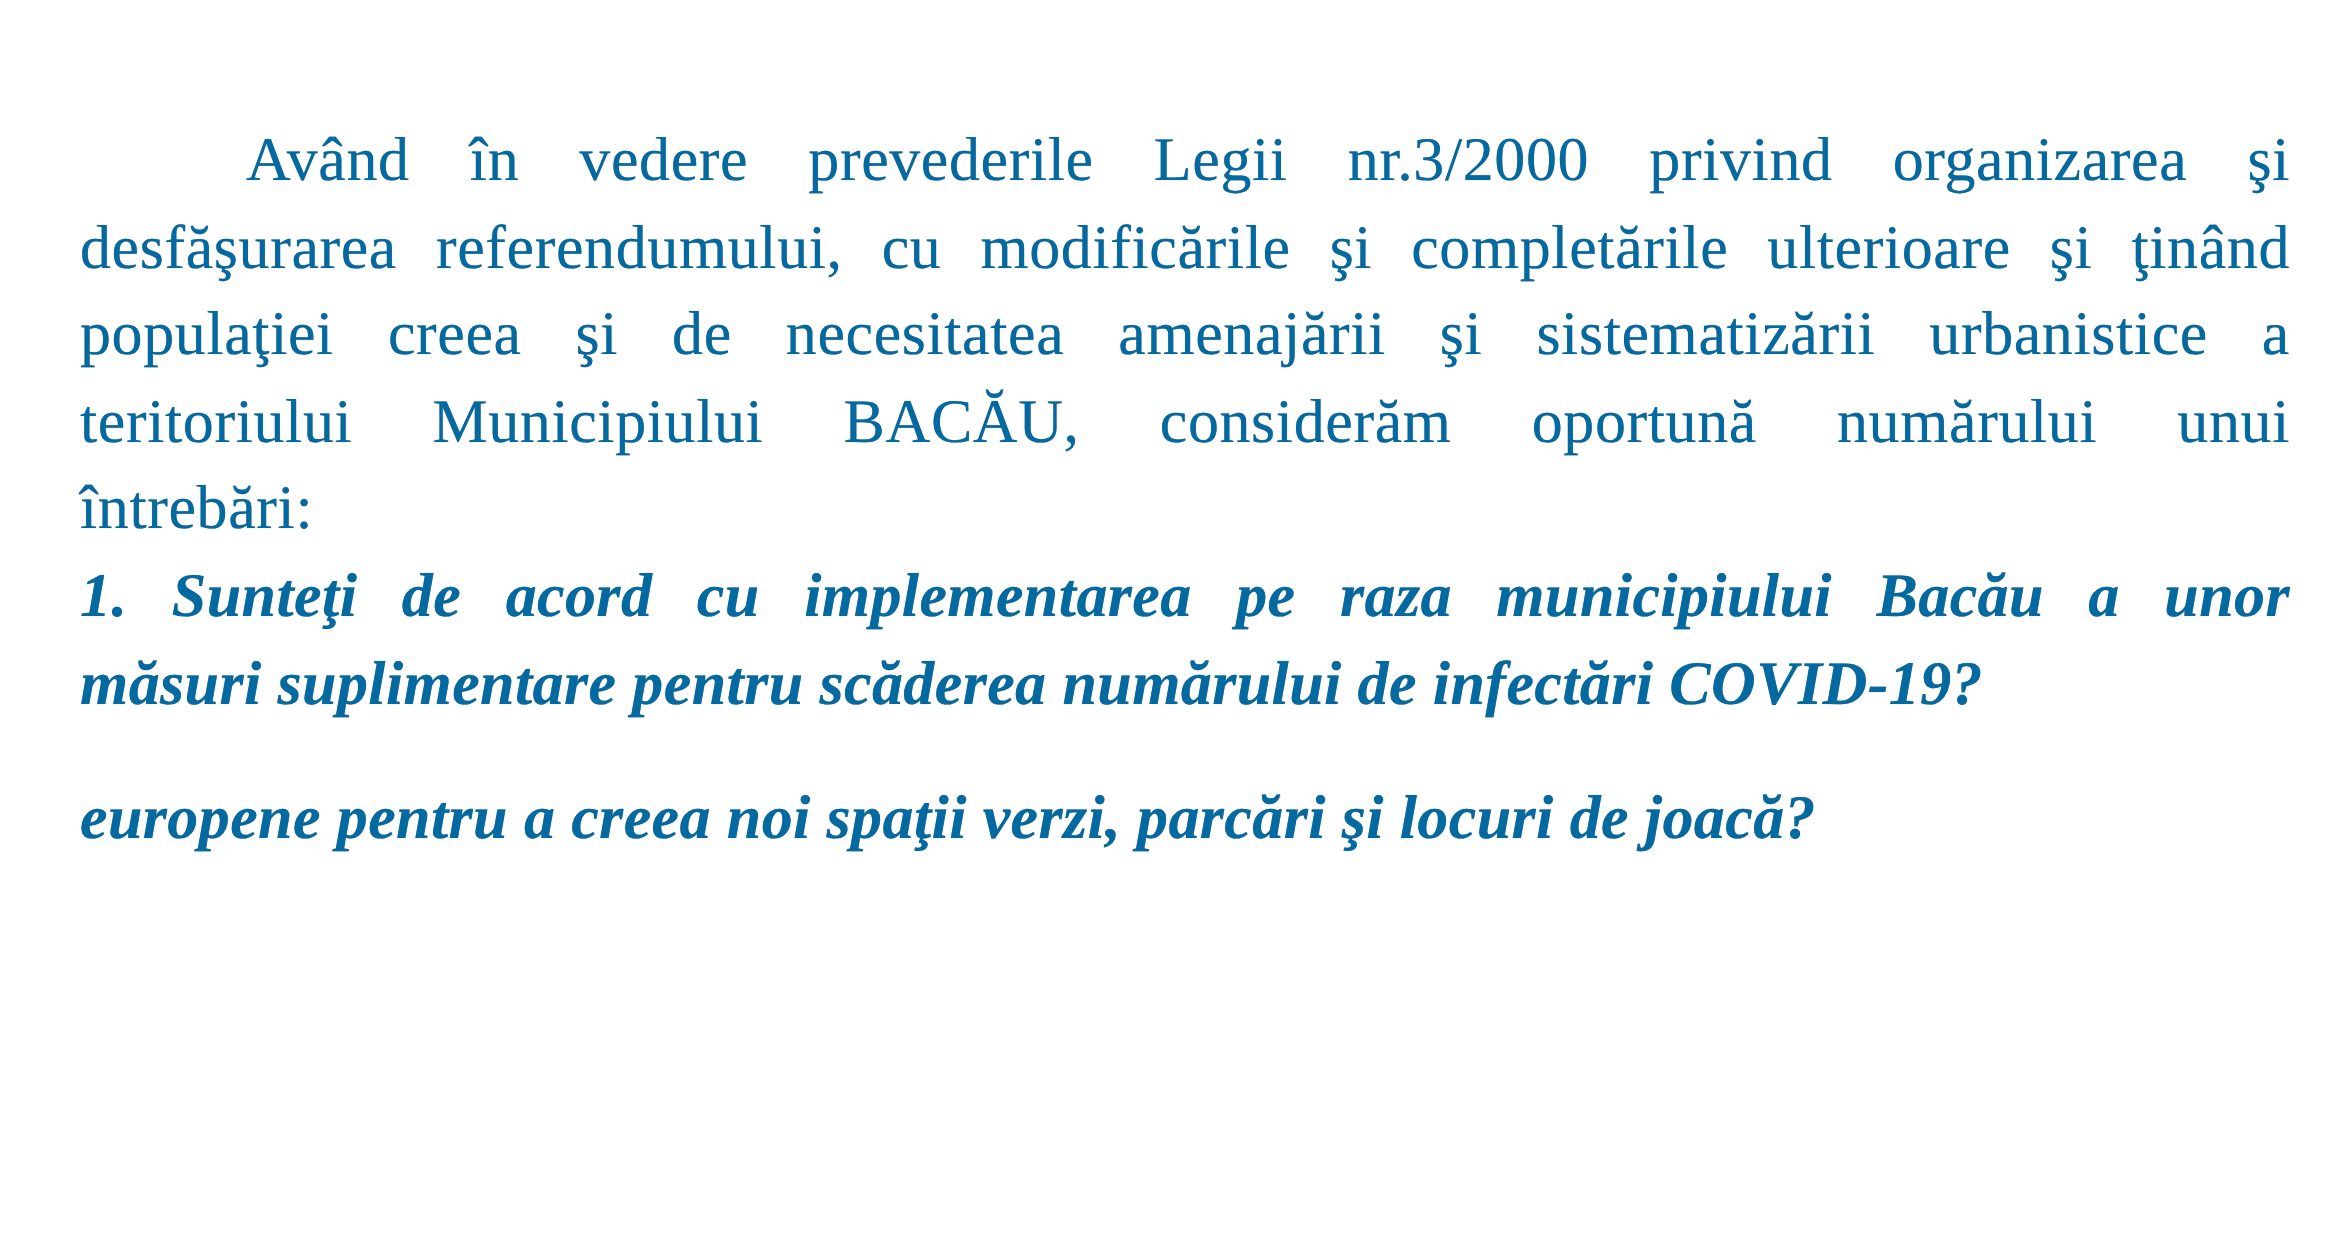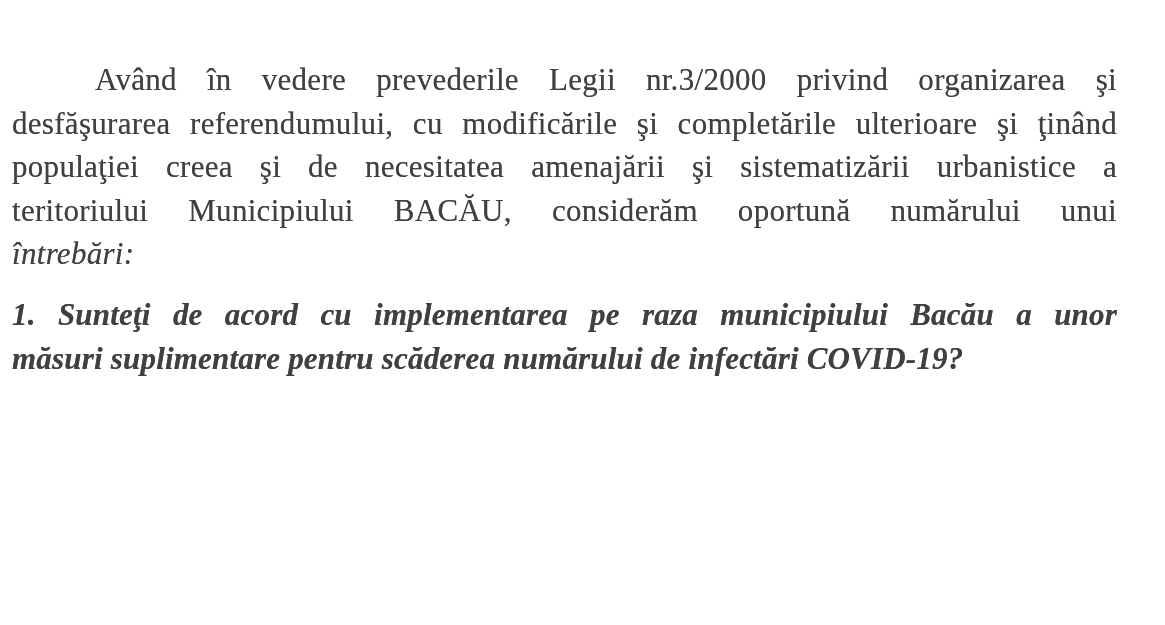--- a/index.html
+++ b/index.html
@@ -10,51 +10,50 @@
   .page {
     position: relative;
     width: 1165px;
     height: 625px;
     background: #ffffff;
     overflow: hidden;
     font-family: "Liberation Serif", "DejaVu Serif", serif;
   }
   .body-text {
     position: absolute;
-    left: 12px;
+    left: 40px;
     top: 58px;
     width: 1105px;
-    color: #404040;
+    color: #0369a1;
   }
   .par {
     margin: 0;
     padding: 0;
   }
   .pline {
     display: block;
     font-size: 31px;
     line-height: 43.5px;
     letter-spacing: 0.3px;
     text-align: justify;
     text-align-last: justify;
     white-space: normal;
     text-shadow: 0 0 0.4px rgba(20,20,20,0.55);
   }
   .pline.indent {
     text-indent: 83px;
   }
   .pline.lastline {
     text-align-last: left;
-    font-style: italic;
   }
   .question {
     margin: 0;
     padding: 0;
   }
-  .q1 { margin-top: 17px; }
+  .q1 { margin-top: 0; }
   .q2 { margin-top: 23px; }
   .qline {
     display: block;
     font-size: 31px;
     line-height: 44px;
     font-weight: 700;
     font-style: italic;
     letter-spacing: 0.2px;
     text-align: justify;
     text-align-last: justify;
@@ -78,16 +77,17 @@
       <span class="pline">teritoriului Municipiului BACĂU, considerăm oportună numărului unui</span>
       <span class="pline lastline">întrebări:</span>
     </p>
 
     <p class="question q1">
       <span class="qline">1. Sunteţi de acord cu implementarea pe raza municipiului Bacău a unor</span>
       <span class="qline lastline">măsuri suplimentare pentru scăderea numărului de infectări COVID-19?</span>
     </p>
 
     <p class="question q2">
+      <span class="qline lastline">europene pentru a creea noi spaţii verzi, parcări şi locuri de joacă?</span>
     </p>
 
   </div>
 </div>
 
 </body></html>

